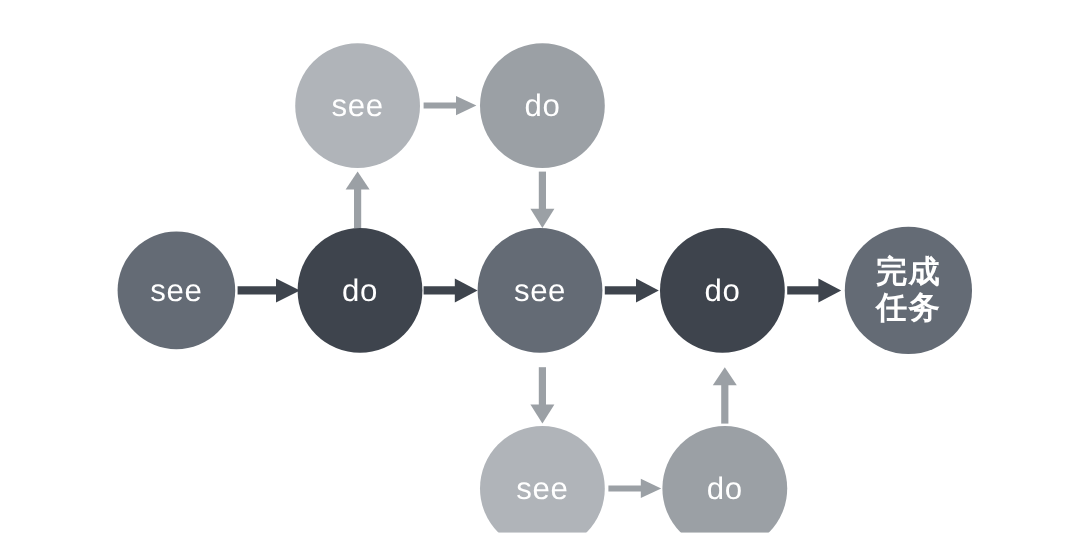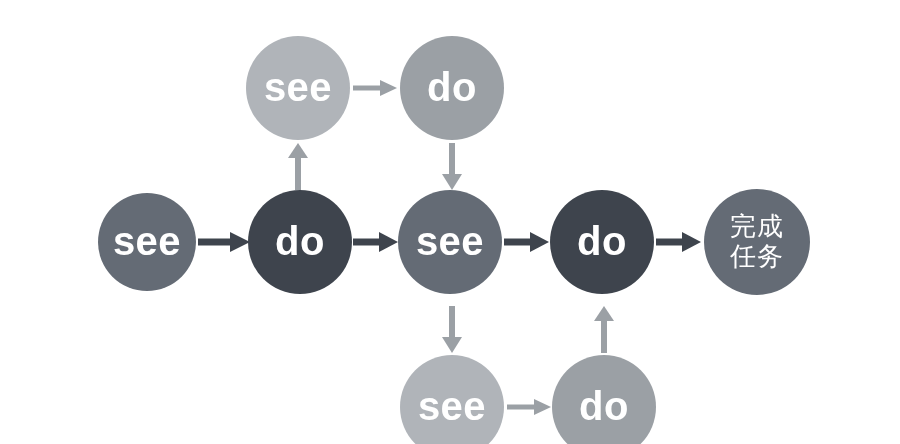--- a/index.html
+++ b/index.html
@@ -27,27 +27,27 @@
     color: #ffffff;
     box-sizing: border-box;
     line-height: 1.08;
     user-select: none;
   }
   .node .label {
     display: block;
     white-space: pre-line;
   }
   .node.latin .label {
-    font-size: 40px;
-    font-weight: 700;
+    font-size: 26px;
+    font-weight: 400;
     letter-spacing: 0.5px;
   }
   .node.cjk .label {
     font-size: 26px;
-    font-weight: 400;
+    font-weight: 700;
     line-height: 1.15;
     letter-spacing: 1px;
   }
   .arrow {
     position: absolute;
   }
   .arrow svg {
     display: block;
     overflow: visible;
   }

